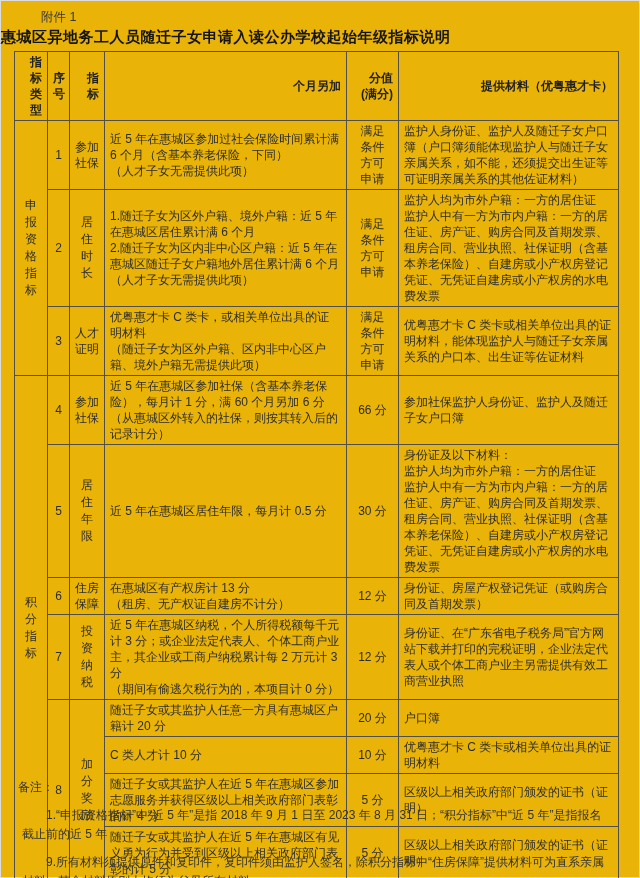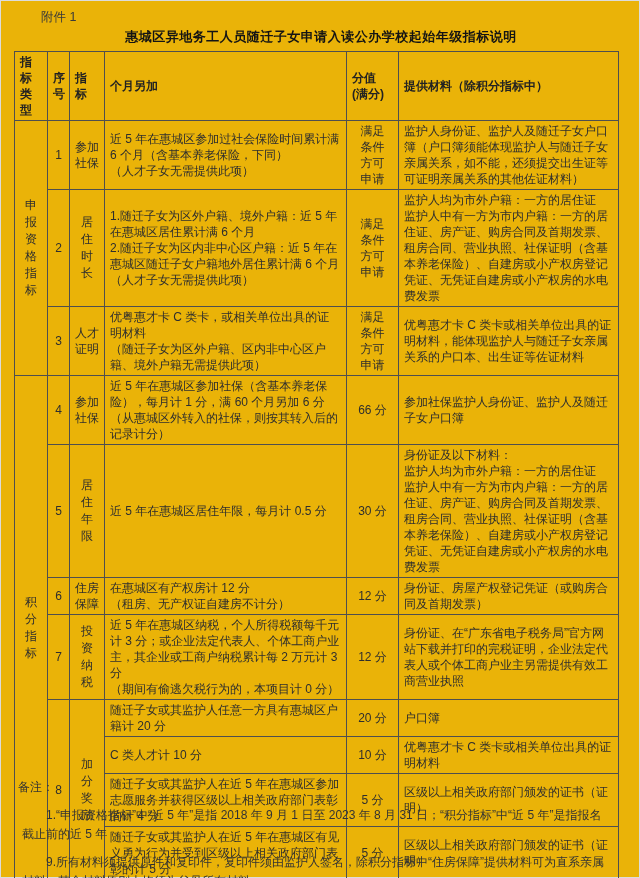--- a/index.html
+++ b/index.html
@@ -14,38 +14,38 @@
     background:#eab308;
     border:1px solid #dcdcdc;
     box-sizing:border-box;
   }
   .attachment {
     position:absolute; top:8px; left:40px;
     font-size:12.5px; color:#3a3a3a;
   }
   .title {
     position:absolute; top:27px; left:0; width:640px;
-    text-align:center; font-weight:bold;
-    font-size:13px; color:#141414; letter-spacing:0.5px;
+    text-align:left; font-weight:bold;
+    font-size:15px; color:#141414; letter-spacing:0.5px;
   }
   table.indicators {
     position:absolute; top:50px; left:13px;
     width:604px; border-collapse:collapse; table-layout:fixed;
   }
   .indicators th, .indicators td {
     border:1px solid #4f4f4f;
     font-size:12px; line-height:16px;
     padding:2px 5px;
     vertical-align:middle;
     white-space:pre-line;
     word-break:break-all;
     overflow:hidden;
     box-sizing:border-box;
   }
-  .indicators th { font-weight:bold; text-align:left; color:#222; }
+  .indicators th { font-weight:bold; text-align:right; color:#222; }
   .c-center { text-align:center; }
   .c-left { text-align:left; }
   
   .v {
     display:inline-block; width:1em;
     word-break:break-all; white-space:normal;
     line-height:17px; text-align:right;
   }
   .notes {
     position:absolute; top:773px; left:13px; width:600px;
@@ -76,21 +76,21 @@
         <tr style="height:46px">
       <th>指标
 类型</th>
       <th>序
 号</th>
       <th>指
 标</th>
       <th>个月另加</th>
       <th>分值
 (满分)</th>
-      <th>提供材料（除积分指标中）</th>
+      <th>提供材料（优粤惠才卡）</th>
     </tr>
 
     <tr style="height:65px">
       <td rowspan="3" class="c-center"><span class="v">申报资格指标</span></td>
       <td class="c-center">1</td>
       <td class="c-center">参加社保</td>
       <td class="c-left">近 5 年在惠城区参加过社会保险时间累计满 6 个月（含基本养老保险，下同）
 （人才子女无需提供此项）</td>
       <td class="c-center">满足
 条件
@@ -141,21 +141,21 @@
       <td class="c-left">近 5 年在惠城区居住年限，每月计 0.5 分</td>
       <td class="c-center">30 分</td>
       <td class="c-left">身份证及以下材料：
 监护人均为市外户籍：一方的居住证
 监护人中有一方为市内户籍：一方的居住证、房产证、购房合同及首期发票、租房合同、营业执照、社保证明（含基本养老保险）、自建房或小产权房登记凭证、无凭证自建房或小产权房的水电费发票</td>
     </tr>
 
     <tr style="height:36px">
       <td class="c-center">6</td>
       <td class="c-center">住房保障</td>
-      <td class="c-left">在惠城区有产权房计 12 分
+      <td class="c-left">在惠城区有产权房计 13 分
 （租房、无产权证自建房不计分）</td>
       <td class="c-center">12 分</td>
       <td class="c-left">身份证、房屋产权登记凭证（或购房合同及首期发票）</td>
     </tr>
 
     <tr style="height:75px">
       <td class="c-center">7</td>
       <td class="c-center"><span class="v">投资纳税</span></td>
       <td class="c-left">近 5 年在惠城区纳税，个人所得税额每千元计 3 分；或企业法定代表人、个体工商户业主，其企业或工商户纳税累计每 2 万元计 3 分
 （期间有偷逃欠税行为的，本项目计 0 分）</td>

